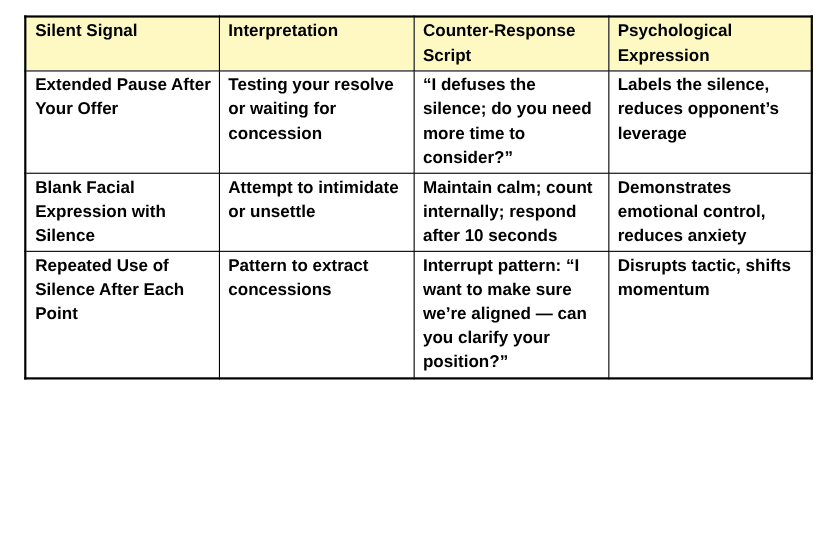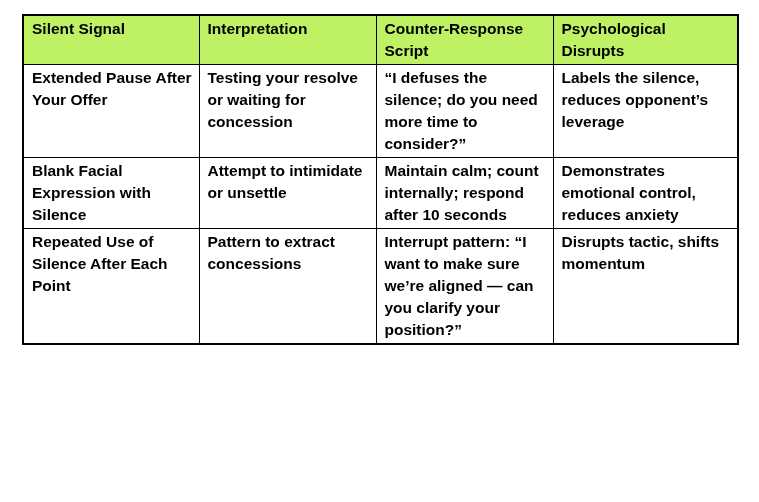--- a/index.html
+++ b/index.html
@@ -32,21 +32,21 @@
   table.signals col.c4 { width: 185px; }
   table.signals th, table.signals td {
     border: 1px solid #000000;
     vertical-align: top;
     text-align: left;
     padding: 2px 6px 2px 8px;
     overflow: hidden;
     word-wrap: break-word;
   }
   table.signals thead th {
-    background: #bef264;
+    background: #fef9c3;
     font-weight: bold;
     height: 43px;
     box-sizing: border-box;
   }
   table.signals td {
     box-sizing: border-box;
     font-weight: bold;
   }
   tr.r1 td { height: 66px; }
   tr.r2 td { height: 89px; }
@@ -63,21 +63,21 @@
       <col class="c1">
         <col class="c2">
         <col class="c3">
         <col class="c4">
     </colgroup>
     <thead>
       <tr>
         <th>Silent Signal</th>
         <th>Interpretation</th>
         <th>Counter-Response Script</th>
-        <th>Psychological Disrupts</th>
+        <th>Psychological Expression</th>
       </tr>
     </thead>
     <tbody>
       <tr class="r1">
         <td>Extended Pause After Your Offer</td>
         <td>Testing your resolve or waiting for concession</td>
         <td>“I defuses the silence; do you need more time to consider?”</td>
         <td>Labels the silence, reduces opponent’s leverage</td>
       </tr>
       <tr class="r3">

